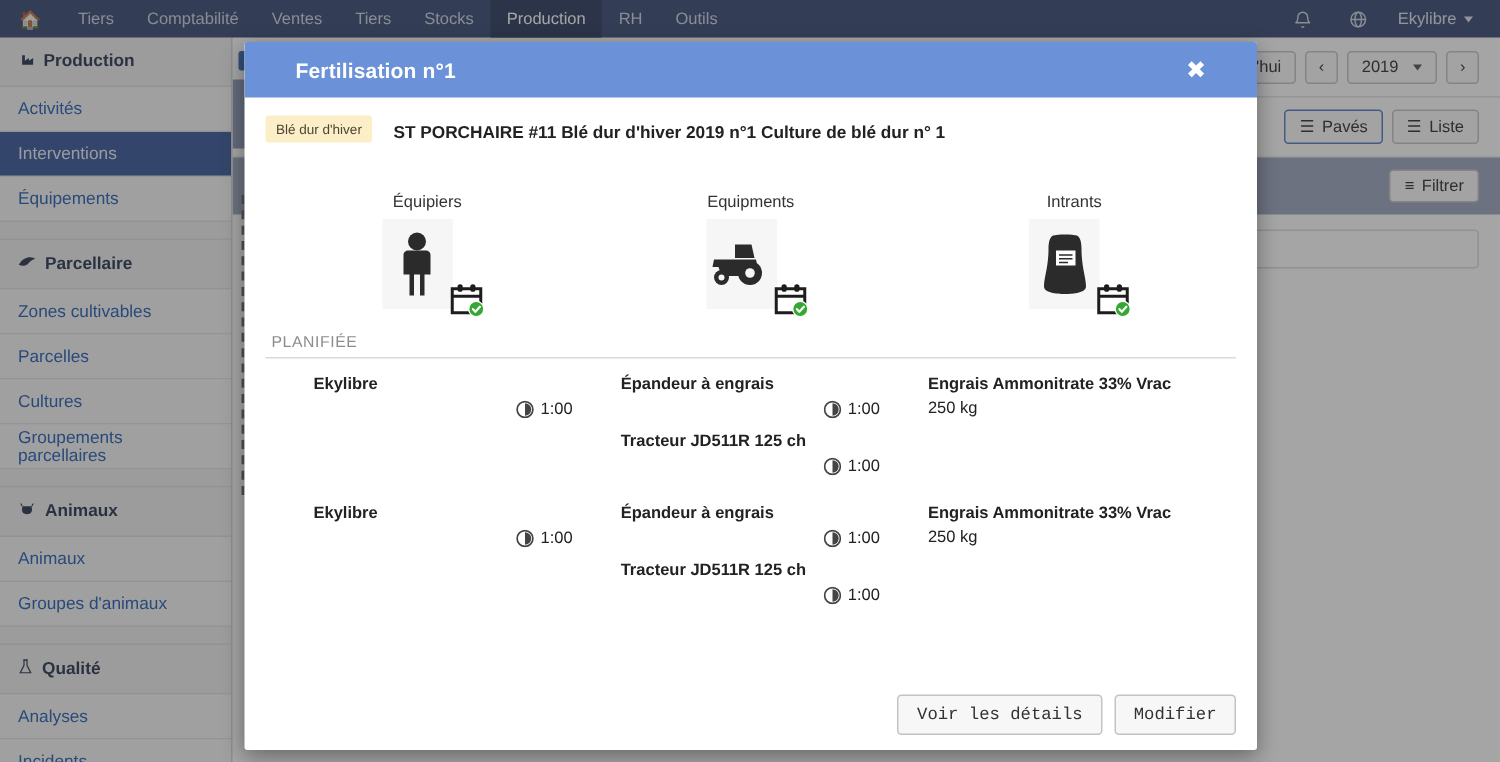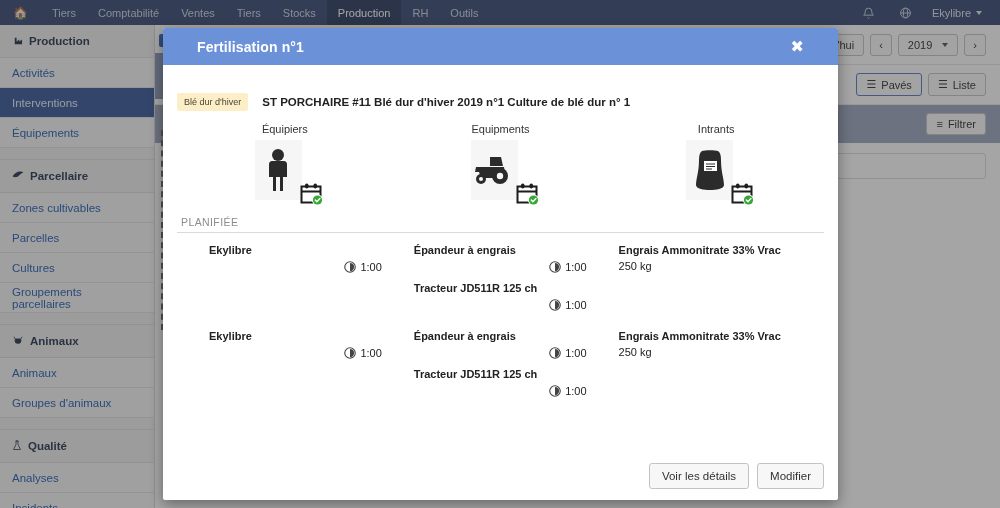--- a/index.html
+++ b/index.html
@@ -124,28 +124,28 @@
   .modal-header {
     height: 37px; background: #6b91d8; display: flex; align-items: center;
     padding: 0 34px; flex: 0 0 auto;
   }
   .modal-title { color: #ffffff; font-size: 14px; font-weight: bold; letter-spacing: .1px; }
   .modal-close {
     margin-left: auto; color: #ffffff; font-size: 16px; font-weight: bold;
     cursor: pointer; line-height: 1; font-family: "DejaVu Sans", sans-serif;
   }
   .modal-body { flex: 1 1 auto; padding: 0 14px; overflow: hidden; position: relative; }
-  .crop-row { display: flex; align-items: center; gap: 14px; padding: 28px 0 6px 0; }
+  .crop-row { display: flex; align-items: flex-end; gap: 14px; padding: 12px 0 6px 0; }
   .crop-badge {
     background: #fceec7; color: #4a4534; font-size: 9px; padding: 4px 7px;
     border-radius: 2px; white-space: nowrap;
   }
   .crop-text { font-size: 11.5px; color: #222; font-weight: bold; }
 
-  .cards { display: flex; padding: 6px 0 4px 0; }
+  .cards { display: flex; padding: 6px 0 4px 0; margin-top: 22px; }
   .card { width: 228px; display: flex; flex-direction: column; align-items: center; }
   .card-label { font-size: 11px; color: #333; margin-bottom: 5px; }
   .card-icon-wrap { position: relative; width: 60px; height: 60px; }
   .card-icon-box {
     width: 47px; height: 60px; background: #f6f6f6;
     display: flex; align-items: center; justify-content: center;
   }
   .cal-badge { position: absolute; right: -8px; bottom: -6px; width: 24px; height: 24px; }
 
   .sec-title {
@@ -160,21 +160,21 @@
   .entry-dur { display: flex; align-items: center; gap: 4px; margin: 2px 0 8px 0; justify-content: flex-end; }
   .entry-dur .dtxt { font-size: 11px; color: #222; }
 
   .modal-footer {
     flex: 0 0 auto; height: 48px; display:flex; align-items:center;
     justify-content: flex-end; gap: 8px; padding: 0 14px;
   }
   .footer-btn {
     border: 1px solid #c3c3c3; background: #f7f7f7; color: #333;
     font-size: 11.5px; border-radius: 3px; padding: 6px 12px; cursor:pointer;
-    font-family: Liberation Sans, sans-serif;
+    font-family: Liberation Mono, monospace;
   }
 </style>
 </head>
 <body>
 
 <div id="app">
 
   <div class="topnav">
     <div class="topnav-left">
       <div class="nav-item home">🏠</div>

